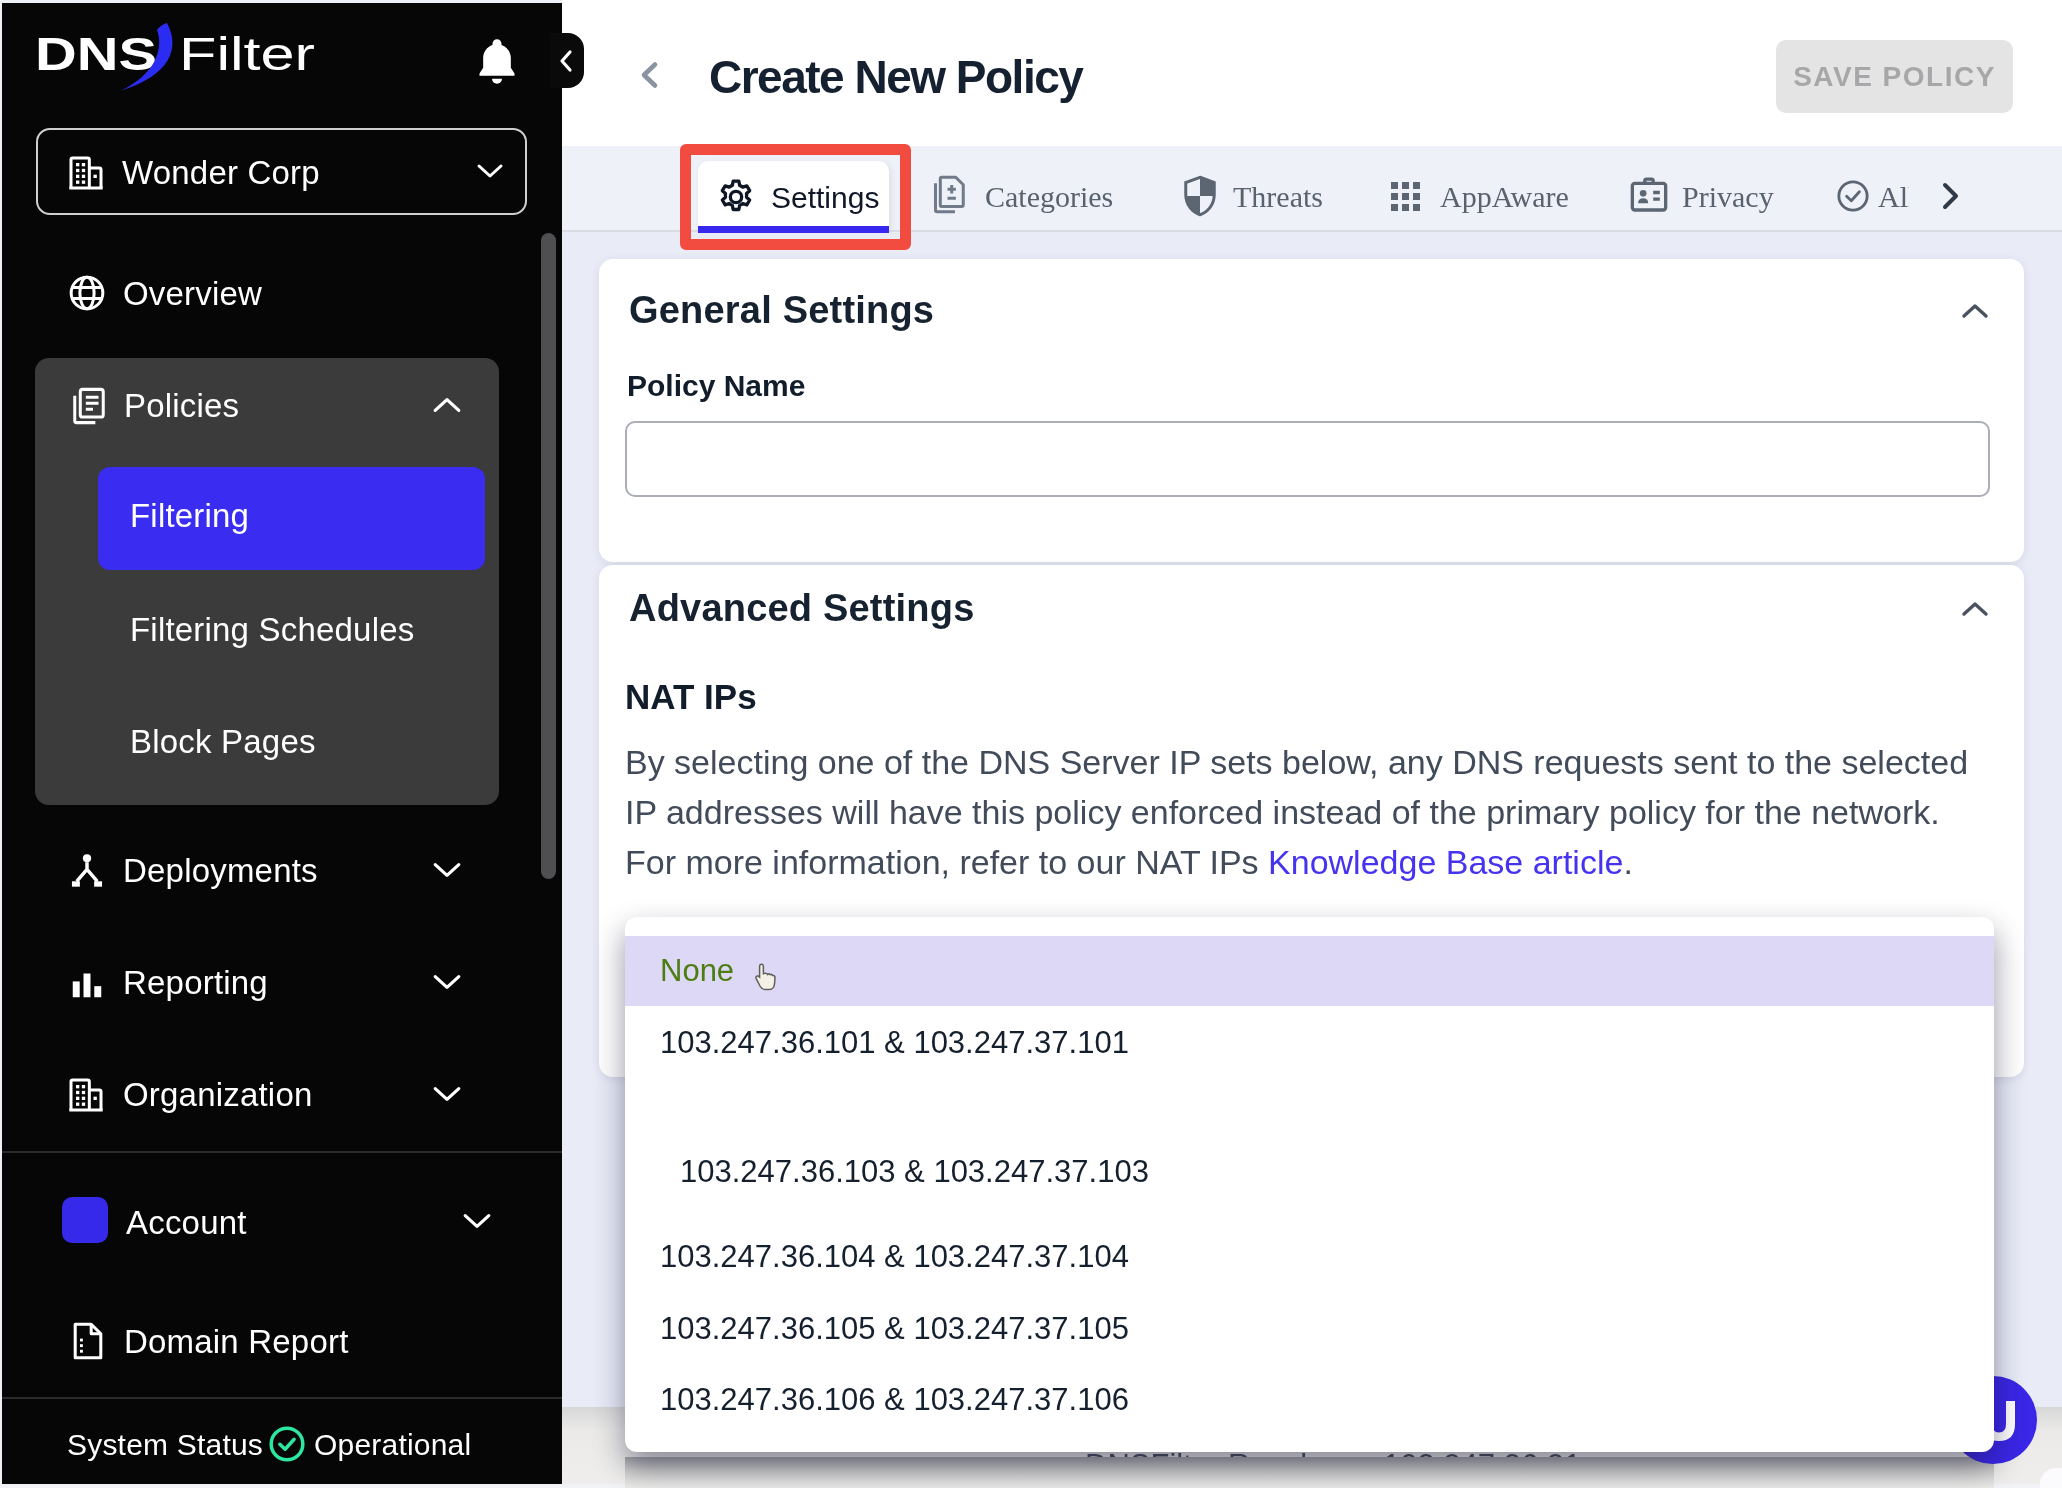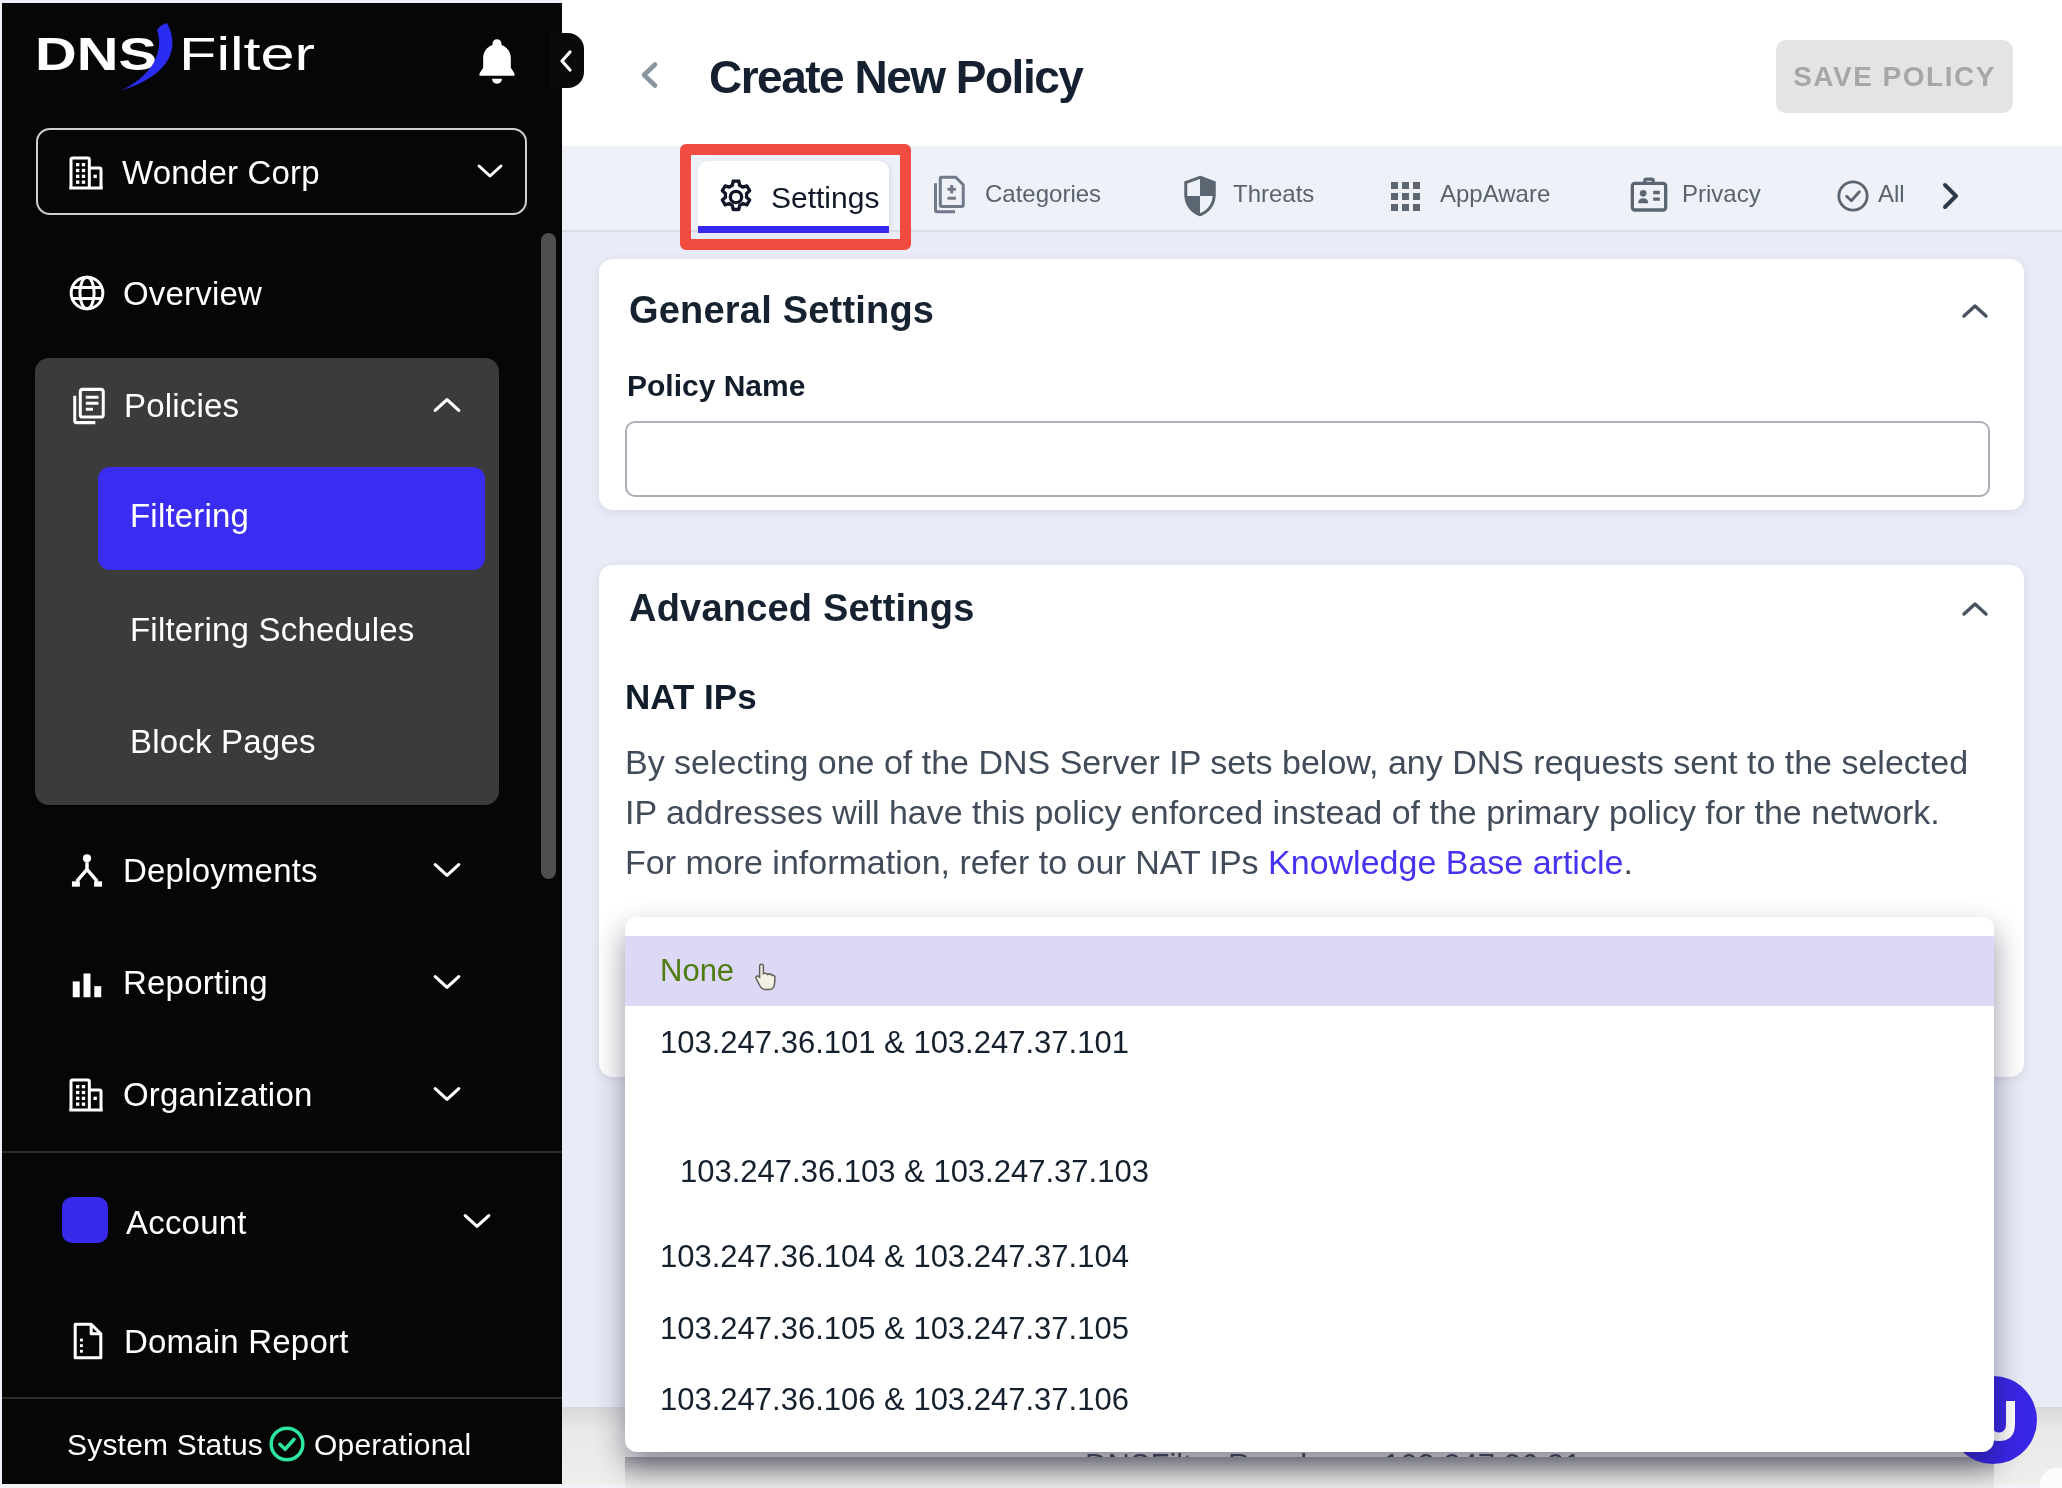--- a/index.html
+++ b/index.html
@@ -14,37 +14,37 @@
   .schev { position:absolute; }
 
   
   #header { position:absolute; left:562px; top:0; width:1500px; height:146px; background:#ffffff; }
   #title { position:absolute; left:709px; top:50px; font-size:46px; font-weight:700; color:#152030; letter-spacing:-1.5px; }
   #savebtn { position:absolute; left:1776px; top:40px; width:237px; height:73px; background:#e4e4e5; border-radius:10px;
              color:#a7a7a9; font-size:28px; font-weight:700; letter-spacing:1.5px; text-align:center; line-height:73px; }
 
   
   #tabstrip { position:absolute; left:562px; top:146px; width:1500px; height:86px; background:#eff1f8; border-bottom:2px solid #d9dbe5; }
-  .tabtxt { position:absolute; font-size:24px; color:#59626f; top:180px; }
+  .tabtxt { position:absolute; font-size:30px; color:#59626f; top:180px;font-family:Liberation Serif, serif; }
   #settingstab { position:absolute; left:698px; top:161px; width:191px; height:66px; background:#ffffff; border-radius:10px 10px 0 0;
                  box-shadow:2px 2px 6px rgba(40,50,80,0.10); z-index:6; }
   #settingsbar { position:absolute; left:698px; top:226px; width:191px; height:7px; background:#3727ef; z-index:6; }
   #settingstxt { position:absolute; left:771px; top:181px; font-size:30px; color:#101828; z-index:7; }
   #redbox { position:absolute; left:680px; top:144px; width:231px; height:106px; border:11px solid #f24b40; border-radius:6px; z-index:10; }
 
   
   #contentbg { position:absolute; left:562px; top:232px; width:1500px; height:1175px; background:#e9ecf7; }
   #bottomband { position:absolute; left:562px; top:1407px; width:1500px; height:81px; background:#efeeec; }
   #bottomgrad { position:absolute; left:562px; top:1407px; width:1500px; height:78px;
                 background:linear-gradient(180deg, rgba(160,162,170,0.30) 0%, rgba(200,200,204,0.12) 30%, rgba(230,230,230,0) 100%); z-index:25; }
   #bottomedge { position:absolute; left:0px; top:1484px; width:2062px; height:4px; background:#f2f3f7; z-index:26; }
   .card { position:absolute; left:599px; width:1425px; background:#fff; border-radius:14px; box-shadow:0 2px 10px rgba(30,40,80,0.10); }
   .cardhead { position:absolute; left:30px; font-size:38px; font-weight:700; color:#16222f; letter-spacing:0.2px; }
 
-  #gencard { top:259px; height:251px; }
+  #gencard { top:259px; height:303px; }
   #advcard { top:565px; height:512px;padding-left:48px; }
   #policyname { position:absolute; left:28px; top:360px; font-size:30px; font-weight:700; color:#121d2c; }
   #pninput { position:absolute; left:26px; top:162px; width:1365px; height:76px; border:2px solid #abaeb6; border-radius:10px; background:#fff; }
 
   #natips { position:absolute; left:26px; top:112px; font-size:35px; font-weight:700; color:#121d2c; }
   #natdesc { position:absolute; left:26px; top:172px; width:1380px; font-size:34px; line-height:50px; color:#414b59; }
   #natdesc a { color:#4633f0; text-decoration:none; }
 
   #dropdown { position:absolute; left:625px; top:917px; width:1369px; height:535px; background:#fff; border-radius:12px;
               box-shadow:0 14px 30px rgba(20,20,50,0.45); z-index:40; }

